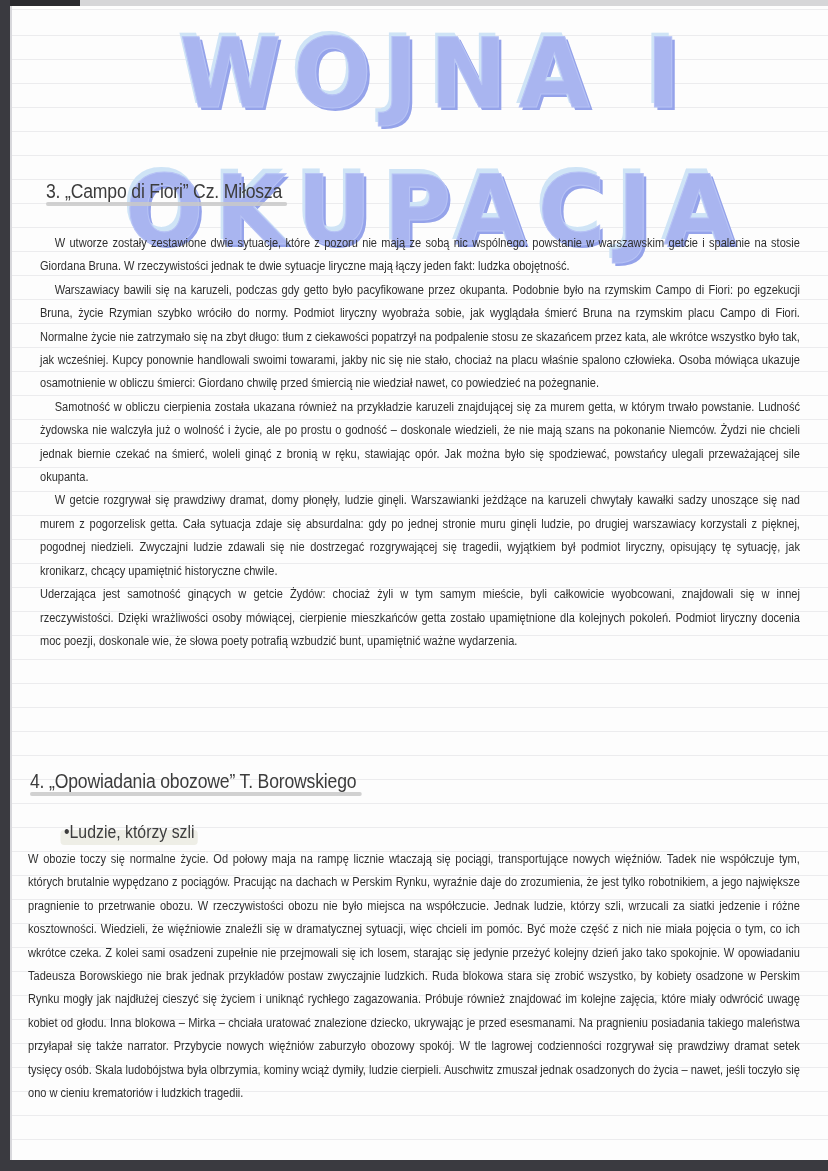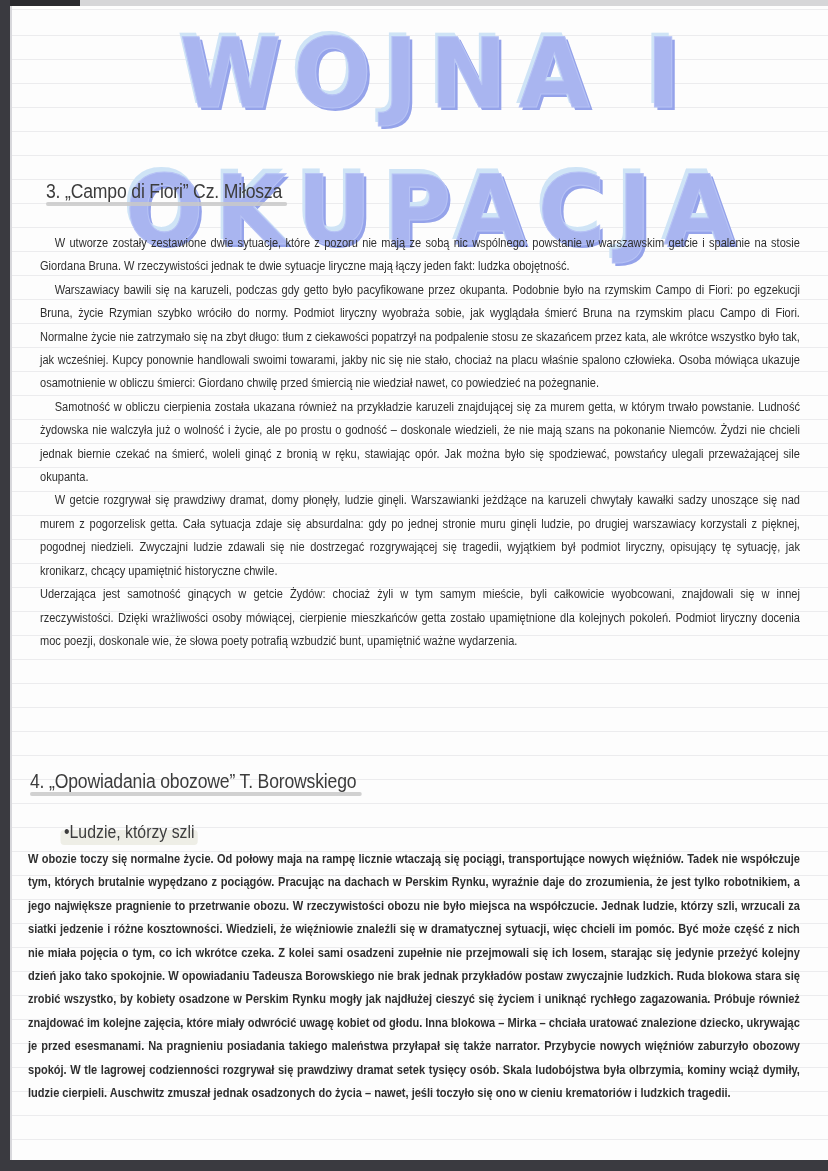--- a/index.html
+++ b/index.html
@@ -160,15 +160,15 @@
 <div class="section-heading" style="left:30px; top:770px;">
   <span>4. „Opowiadania obozowe” T. Borowskiego</span>
   <span class="underline"></span>
 </div>
 
 <div class="subheading" style="left:64px; top:822px;">
   <span class="highlight"></span>
   <span>•Ludzie, którzy szli</span>
 </div>
 
-<div class="paragraphs" style="top:848px; left:28px; width:772px;font-weight:bold;">
+<div class="paragraphs" style="top:848px; left:28px; width:772px;">
   <p style="width:839px;">W obozie toczy się normalne życie. Od połowy maja na rampę licznie wtaczają się pociągi, transportujące nowych więźniów. Tadek nie współczuje tym, których brutalnie wypędzano z pociągów. Pracując na dachach w Perskim Rynku, wyraźnie daje do zrozumienia, że jest tylko robotnikiem, a jego największe pragnienie to przetrwanie obozu. W rzeczywistości obozu nie było miejsca na współczucie. Jednak ludzie, którzy szli, wrzucali za siatki jedzenie i różne kosztowności. Wiedzieli, że więźniowie znaleźli się w dramatycznej sytuacji, więc chcieli im pomóc. Być może część z nich nie miała pojęcia o tym, co ich wkrótce czeka. Z kolei sami osadzeni zupełnie nie przejmowali się ich losem, starając się jedynie przeżyć kolejny dzień jako tako spokojnie. W opowiadaniu Tadeusza Borowskiego nie brak jednak przykładów postaw zwyczajnie ludzkich. Ruda blokowa stara się zrobić wszystko, by kobiety osadzone w Perskim Rynku mogły jak najdłużej cieszyć się życiem i uniknąć rychłego zagazowania. Próbuje również znajdować im kolejne zajęcia, które miały odwrócić uwagę kobiet od głodu. Inna blokowa – Mirka – chciała uratować znalezione dziecko, ukrywając je przed esesmanami. Na pragnieniu posiadania takiego maleństwa przyłapał się także narrator. Przybycie nowych więźniów zaburzyło obozowy spokój. W tle lagrowej codzienności rozgrywał się prawdziwy dramat setek tysięcy osób. Skala ludobójstwa była olbrzymia, kominy wciąż dymiły, ludzie cierpieli. Auschwitz zmuszał jednak osadzonych do życia – nawet, jeśli toczyło się ono w cieniu krematoriów i ludzkich tragedii.</p>
 </div>
 
 </body></html>

